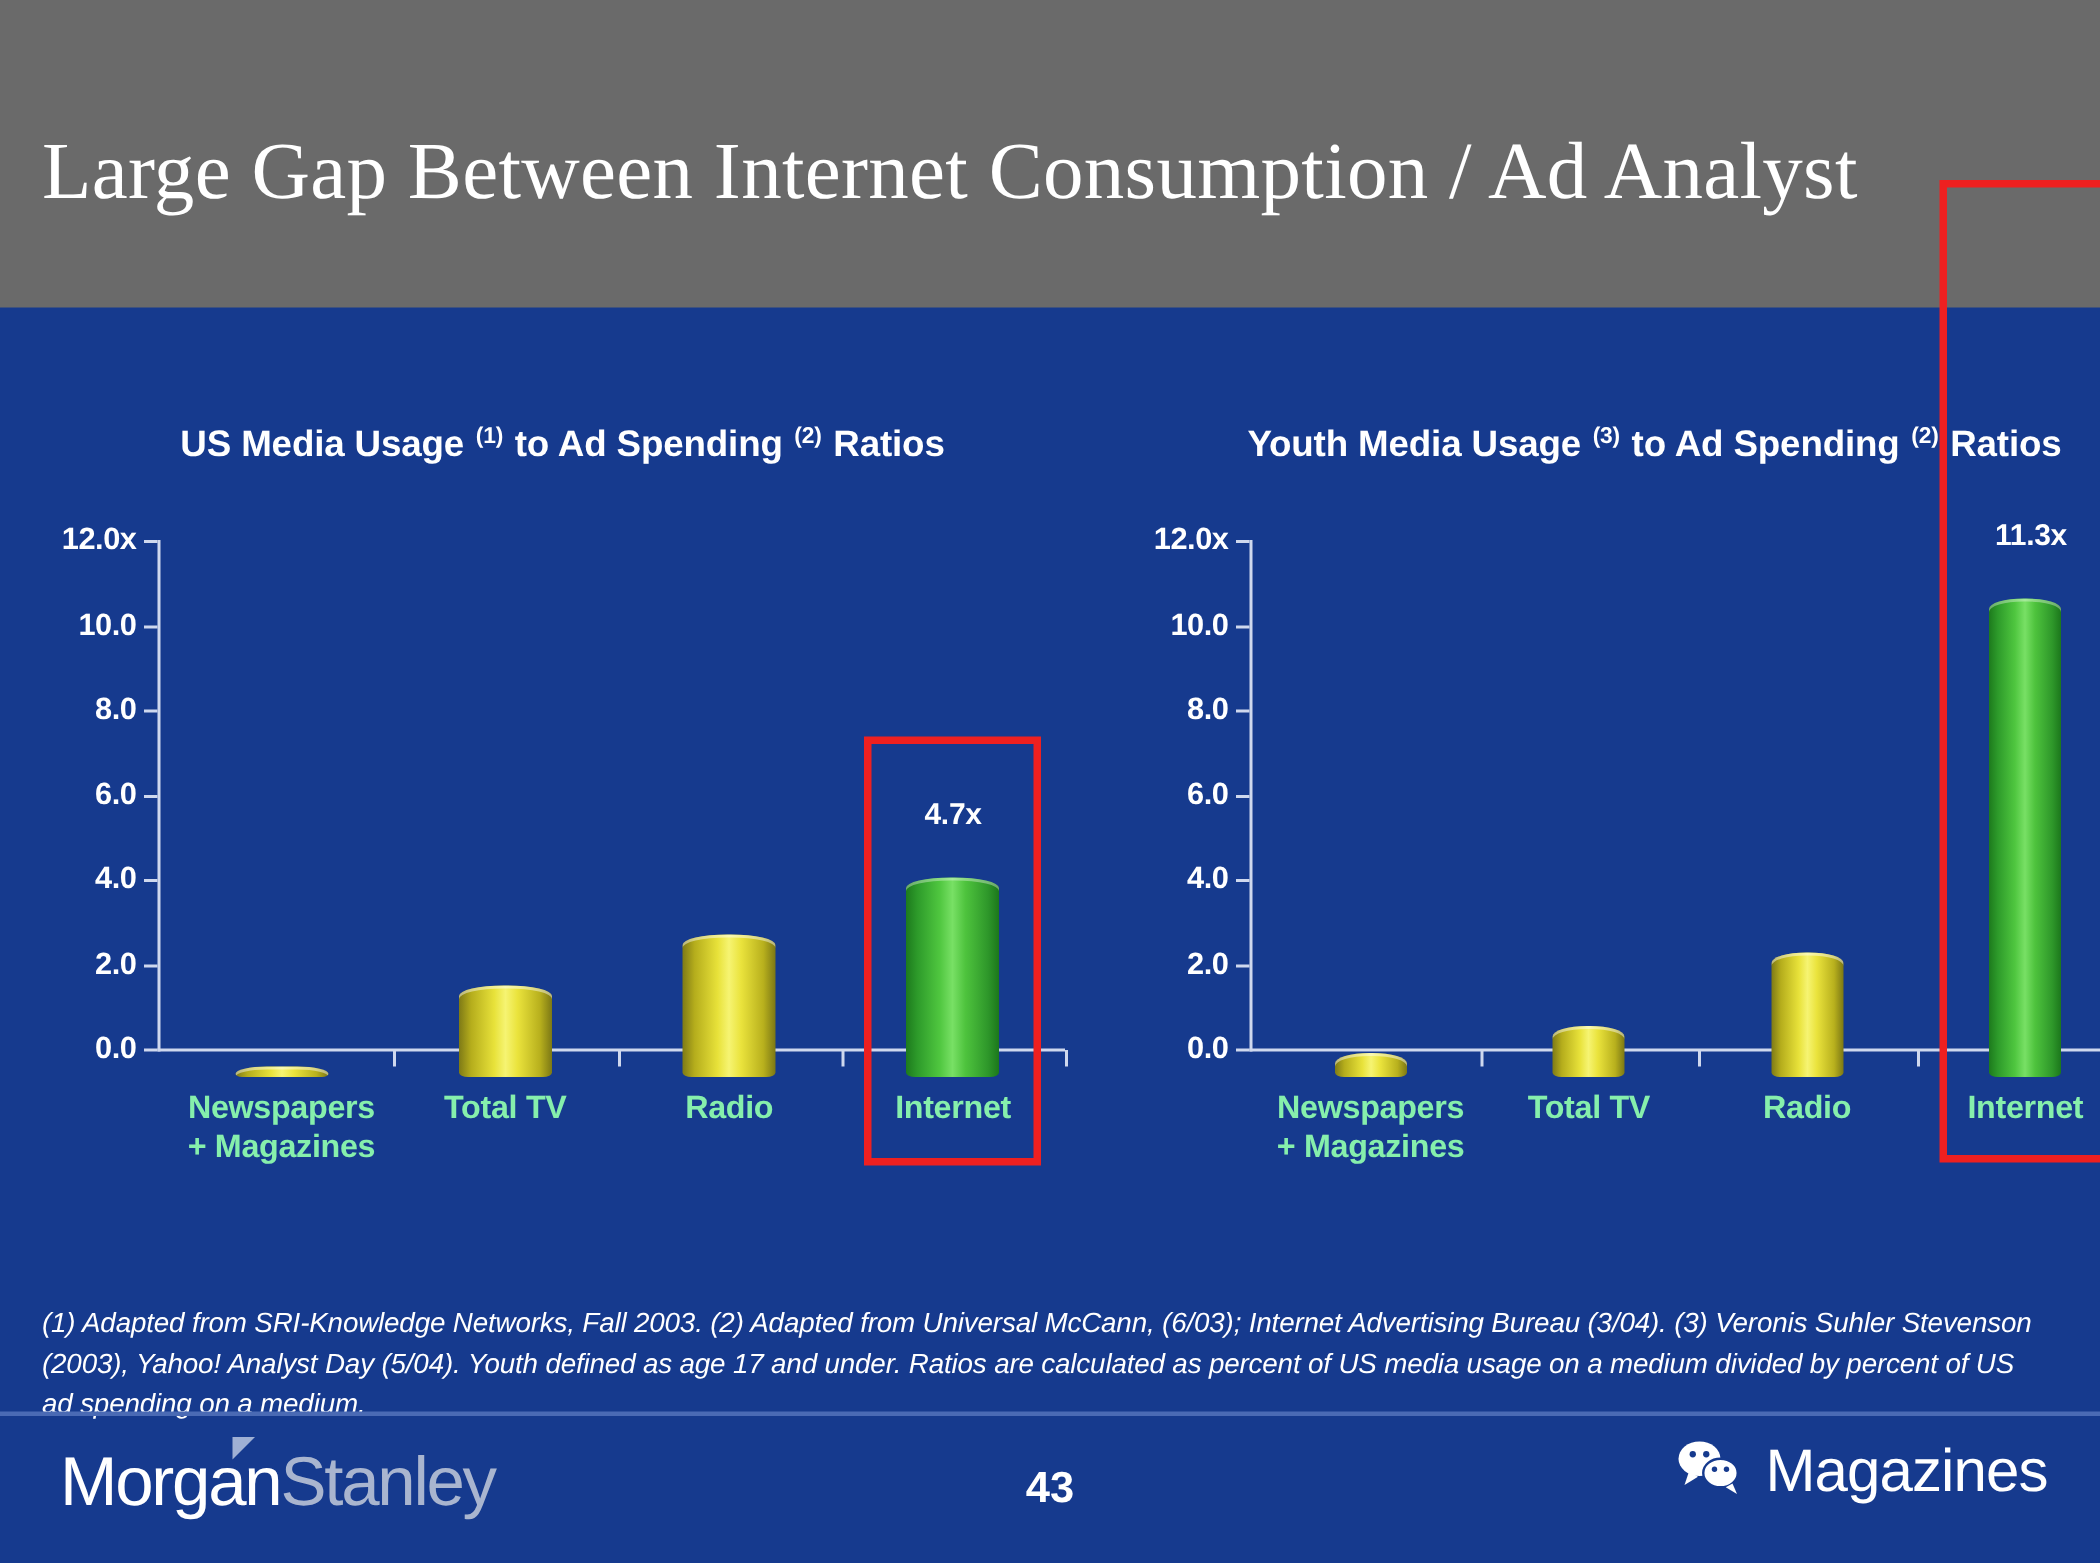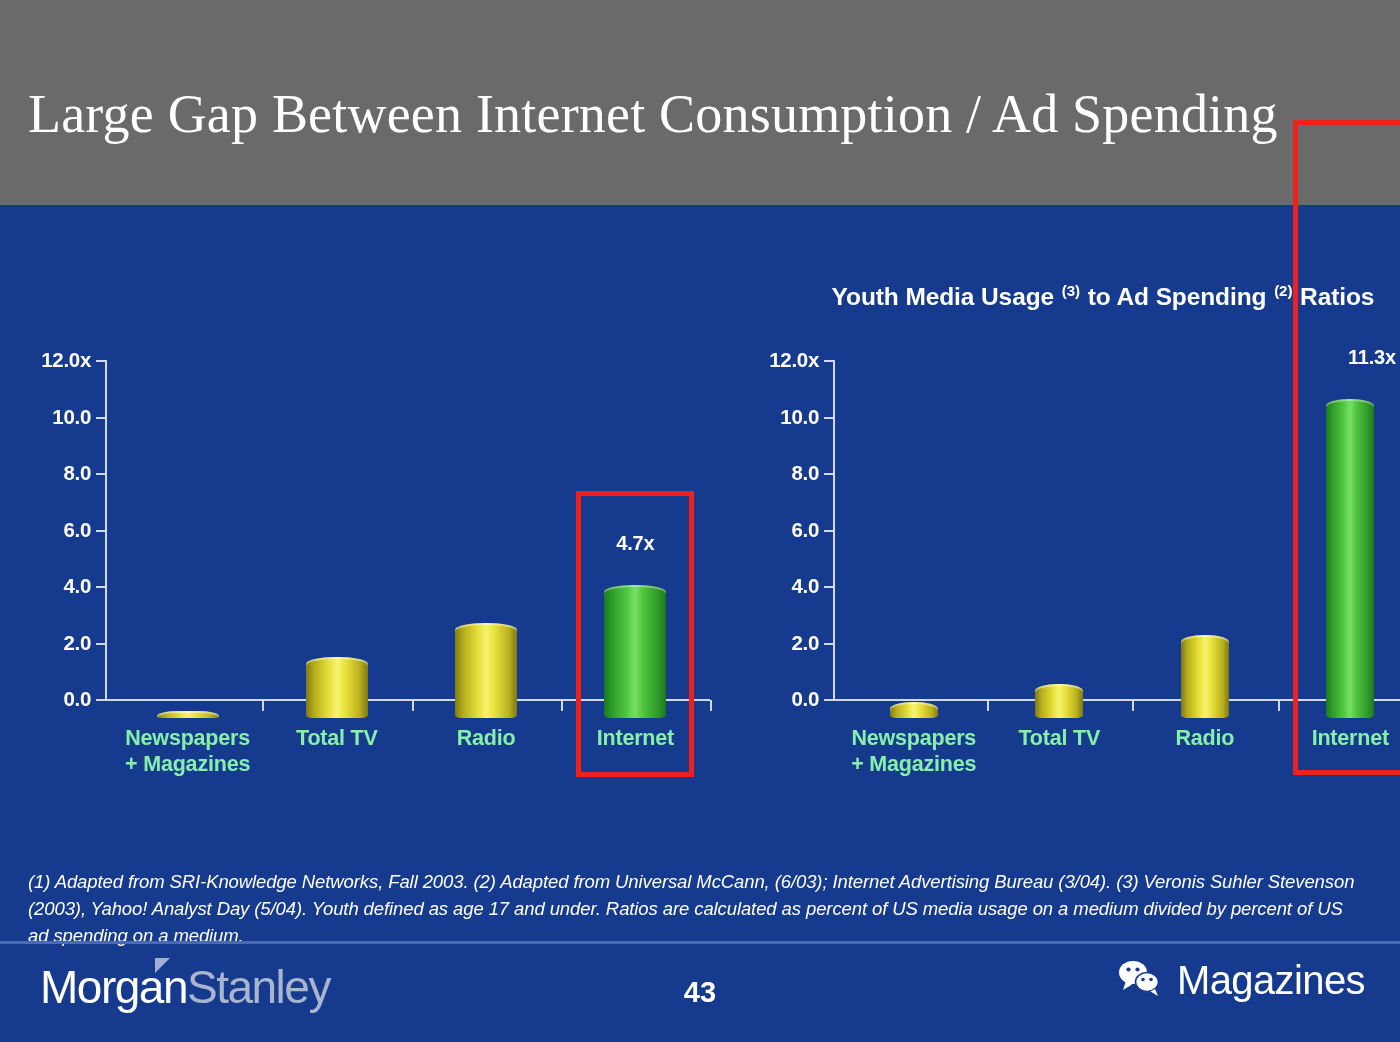--- a/index.html
+++ b/index.html
@@ -232,24 +232,27 @@
     letter-spacing: -0.6px;
     line-height: 1;
   }
 </style>
 </head>
 <body>
 
 <div id="slide">
 
   <div id="header">
-    <div id="header-title">Large Gap Between Internet Consumption / Ad Spending</div>
+    <div id="header-title">Large Gap Between Internet Consumption / Ad Analyst</div>
   </div>
 
   <div class="panel" id="panel-left">
+    <div class="panel-title">
+      <span>US Media Usage </span><sup>(1)</sup><span> to Ad Spending </span><sup>(2)</sup><span> Ratios</span>
+    </div>
     <div class="plot" id="plot-left">
       <div class="axis-line-y"></div>
       <div class="axis-line-x"></div>
     <div class="ytick" style="top: 339px;"></div>
         <div class="ylabel" style="top: 339px;">0.0</div>
         <div class="ytick" style="top: 282.5px;"></div>
         <div class="ylabel" style="top: 282.5px;">2.0</div>
         <div class="ytick" style="top: 226px;"></div>
         <div class="ylabel" style="top: 226px;">4.0</div>
         <div class="ytick" style="top: 169.5px;"></div>
@@ -318,21 +321,21 @@
         <div class="catlabel" style="left: 226.25px;">
           <div>Total TV</div>
         </div>
         <div class="xtick" style="left: 444.5px;"></div>
         <div class="bar yellow" style="left: 347.75px; width: 48px; height: 83.3375px;"></div>
         <div class="catlabel" style="left: 371.75px;">
           <div>Radio</div>
         </div>
         <div class="xtick" style="left: 590px;"></div>
         <div class="bar green" style="left: 493.25px; width: 48px; height: 319.225px;"></div>
-        <div class="bar-value" style="left: 539px; top: -14.225px;">11.3x</div>
+        <div class="bar-value" style="left: 521px; top: -14.225px;">11.3x</div>
         <div class="catlabel" style="left: 517.25px;">
           <div>Internet</div>
         </div>
         <div class="highlight-box" style="left: 460.25px; width: 114px; top: -240.225px; height: 655.225px; border-color: rgb(238, 32, 32);"></div>
       </div>
   </div>
 
   <div id="footnote">(1) Adapted from SRI-Knowledge Networks, Fall 2003.  (2) Adapted from Universal McCann, (6/03); Internet Advertising Bureau (3/04). (3) Veronis Suhler Stevenson (2003), Yahoo! Analyst Day (5/04).  Youth defined as age 17 and under.  Ratios are calculated as percent of US media usage on a medium divided by percent of US ad spending on a medium.</div>
   <div id="footnote-rule"></div>
 

